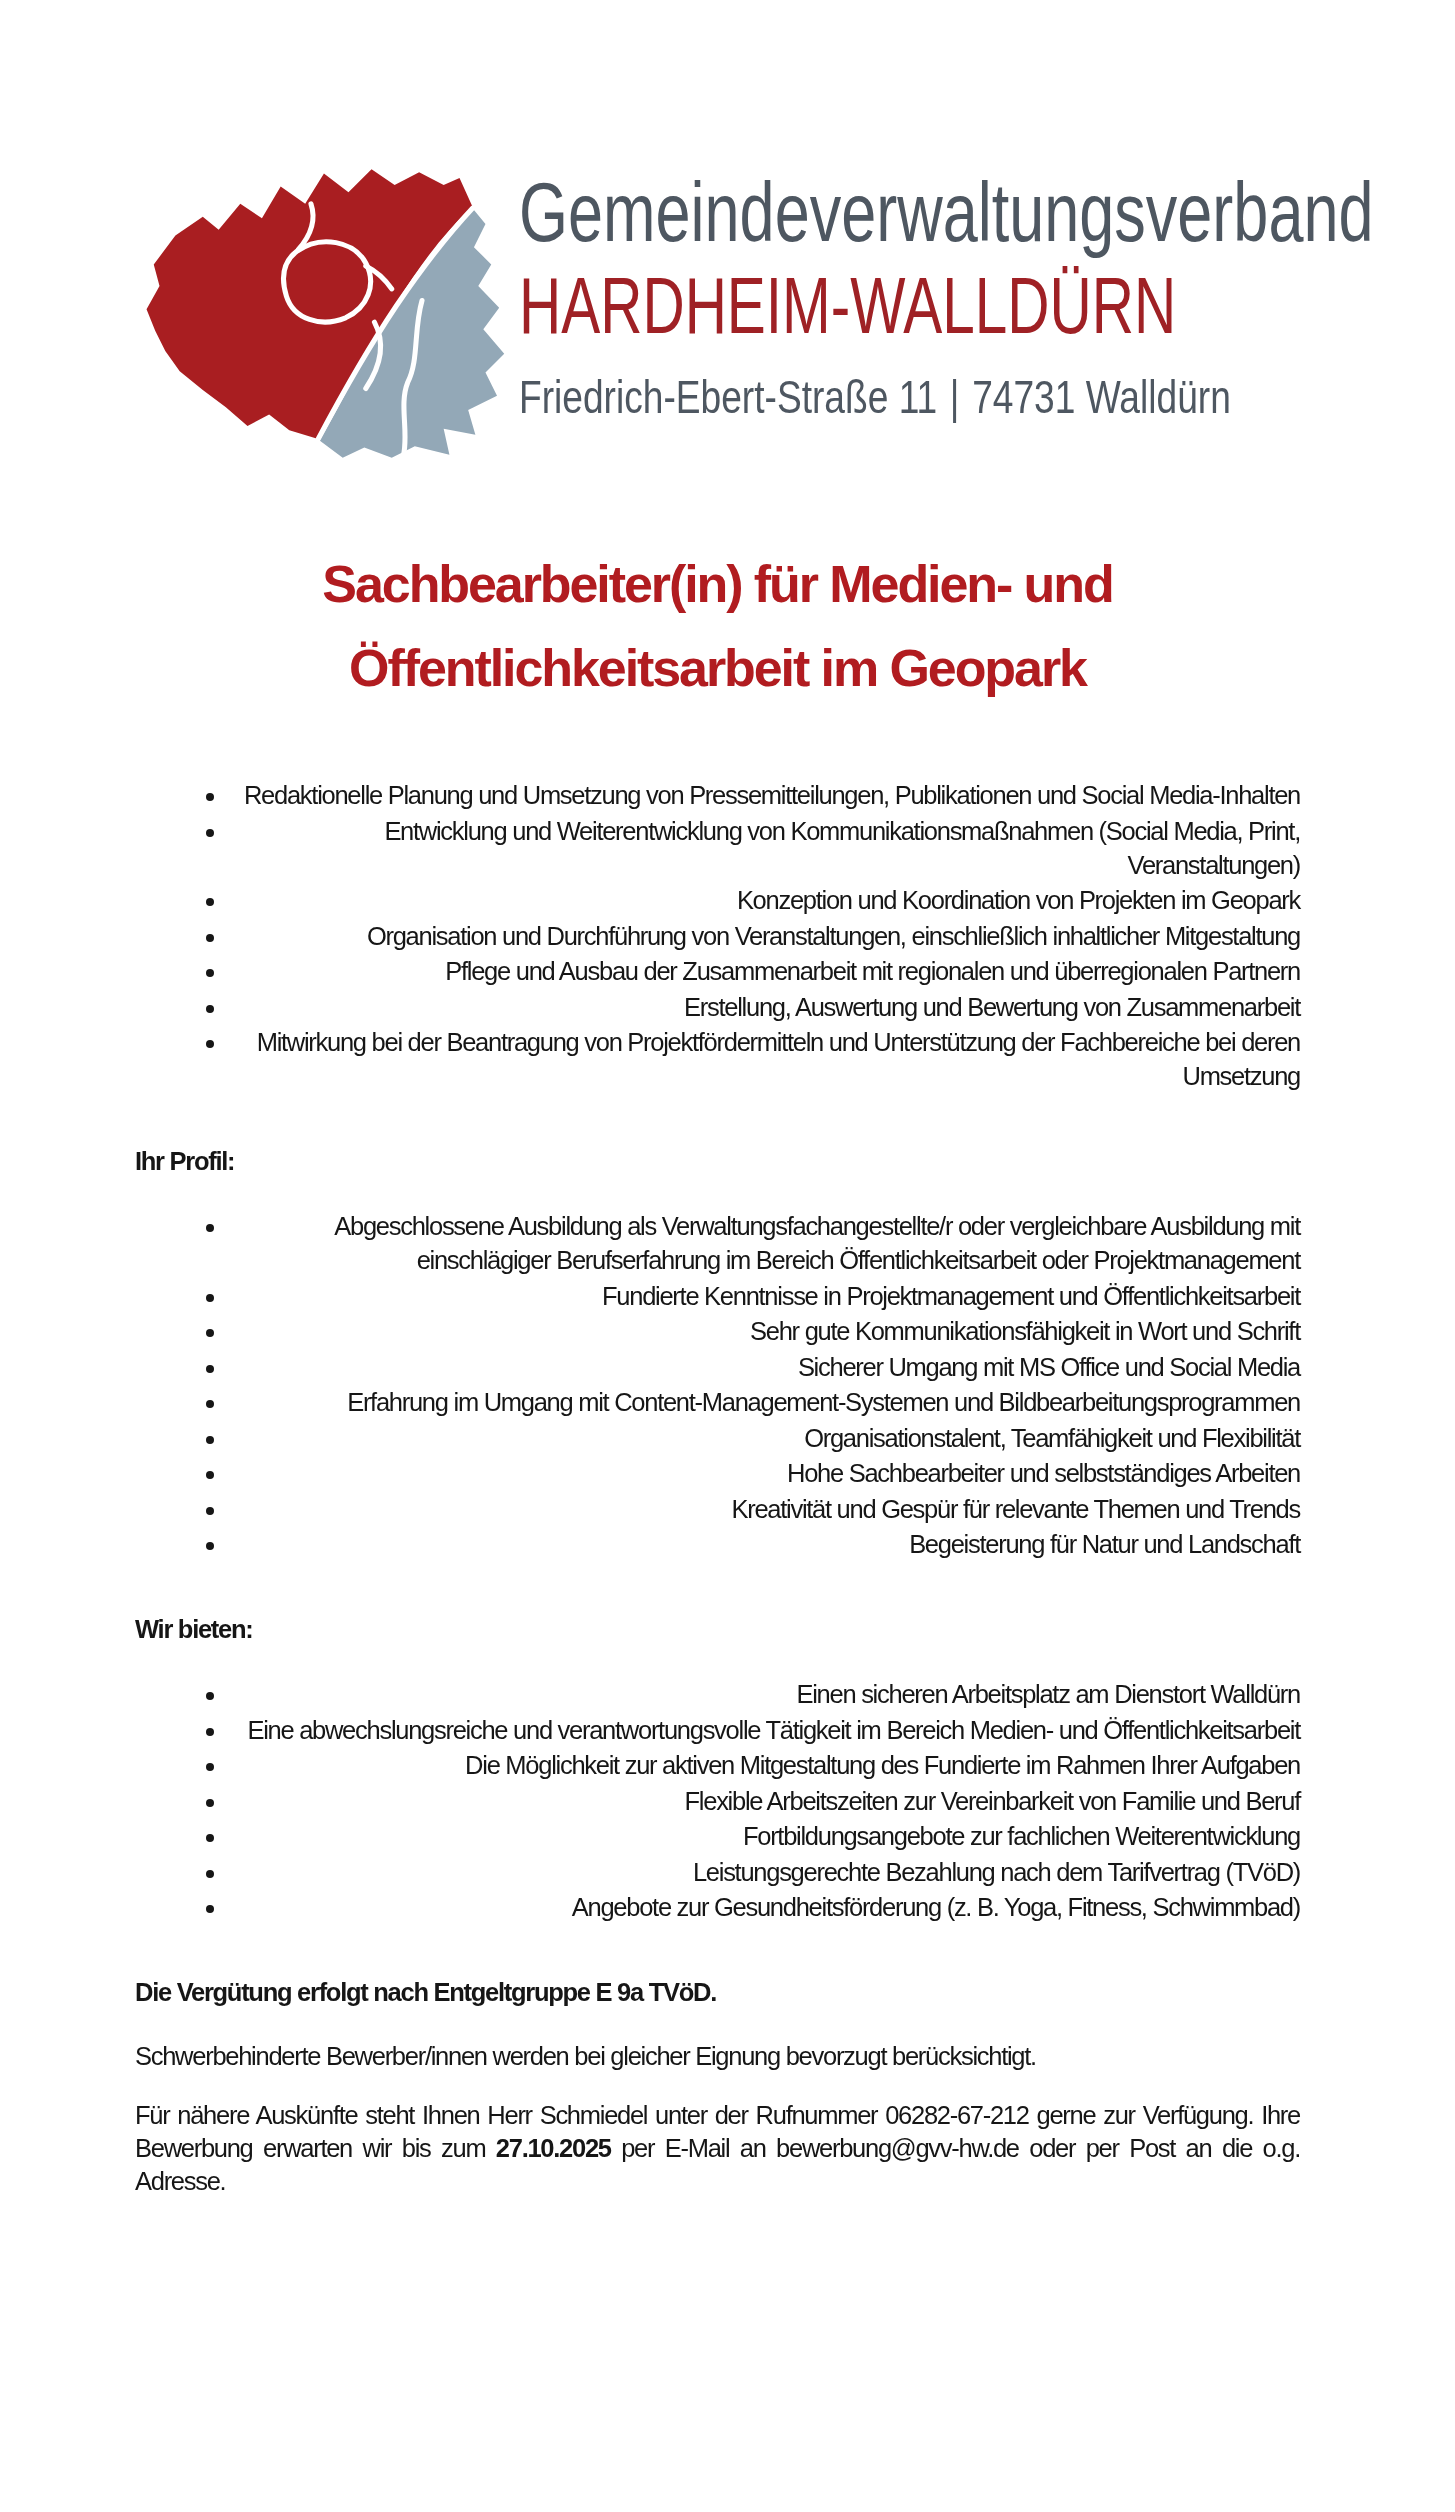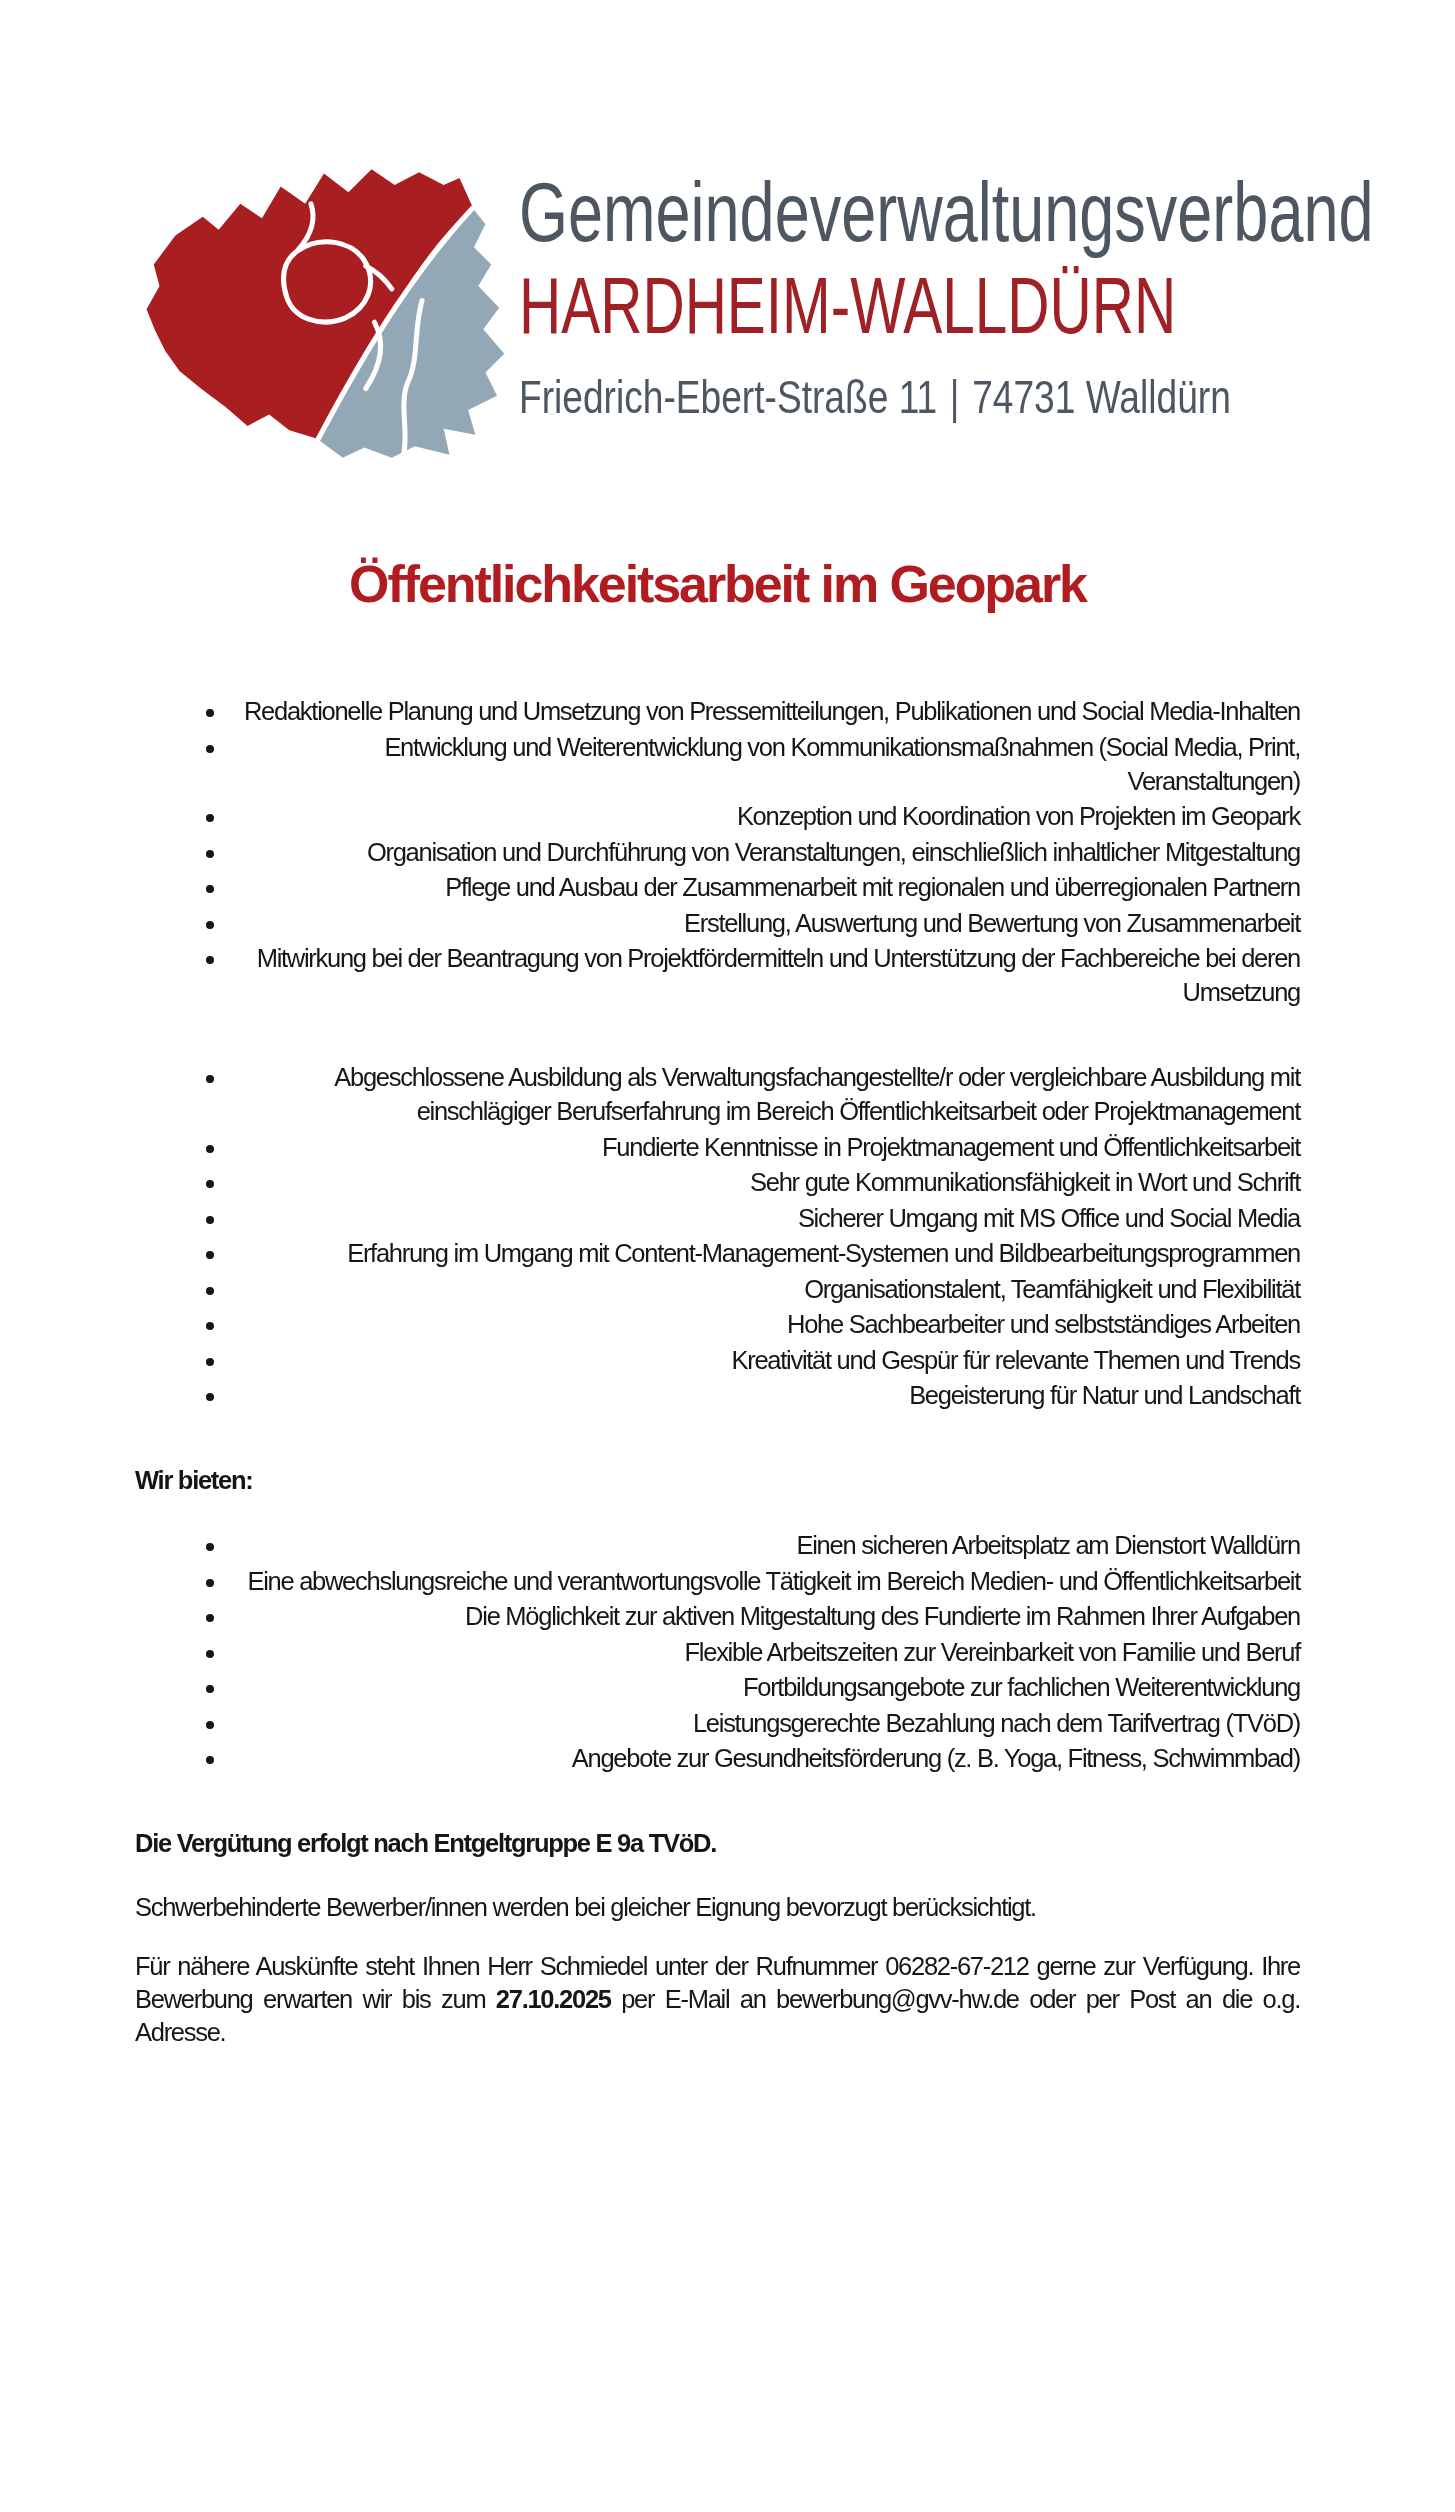--- a/index.html
+++ b/index.html
@@ -121,36 +121,38 @@
     </svg>
     <div class="logo-text">
       <div class="logo-org">Gemeindeverwaltungsverband</div>
       <div class="logo-name">HARDHEIM-WALLDÜRN</div>
       <div class="logo-addr"><span>Friedrich-Ebert-Straße 11</span><span class="pipe">|</span><span>74731 Walldürn</span></div>
     </div>
   </header>
 
 
   <h1 class="job-title">
+    <span>Sachbearbeiter(in) für Medien- und</span>
     <span>Öffentlichkeitsarbeit im Geopark</span>
   </h1>
 
   <section>
     <ul class="sec-list">
       <li>Redaktionelle Planung und Umsetzung von Pressemitteilungen, Publikationen und Social Media-Inhalten</li>
       <li>Entwicklung und Weiterentwicklung von Kommunikationsmaßnahmen (Social Media, Print, Veranstaltungen)</li>
       <li>Konzeption und Koordination von Projekten im Geopark</li>
       <li>Organisation und Durchführung von Veranstaltungen, einschließlich inhaltlicher Mitgestaltung</li>
       <li>Pflege und Ausbau der Zusammenarbeit mit regionalen und überregionalen Partnern</li>
       <li>Erstellung, Auswertung und Bewertung von Zusammenarbeit</li>
       <li>Mitwirkung bei der Beantragung von Projektfördermitteln und Unterstützung der Fachbereiche bei deren Umsetzung</li>
     </ul>
   </section>
 
   <section>
+    <h2 class="sec-heading">Ihr Profil:</h2>
     <ul class="sec-list">
       <li>Abgeschlossene Ausbildung als Verwaltungsfachangestellte/r oder vergleichbare Ausbildung mit einschlägiger Berufserfahrung im Bereich Öffentlichkeitsarbeit oder Projektmanagement</li>
       <li>Fundierte Kenntnisse in Projektmanagement und Öffentlichkeitsarbeit</li>
       <li>Sehr gute Kommunikationsfähigkeit in Wort und Schrift</li>
       <li>Sicherer Umgang mit MS Office und Social Media</li>
       <li>Erfahrung im Umgang mit Content-Management-Systemen und Bildbearbeitungsprogrammen</li>
       <li>Organisationstalent, Teamfähigkeit und Flexibilität</li>
       <li>Hohe Sachbearbeiter und selbstständiges Arbeiten</li>
       <li>Kreativität und Gespür für relevante Themen und Trends</li>
       <li>Begeisterung für Natur und Landschaft</li>

